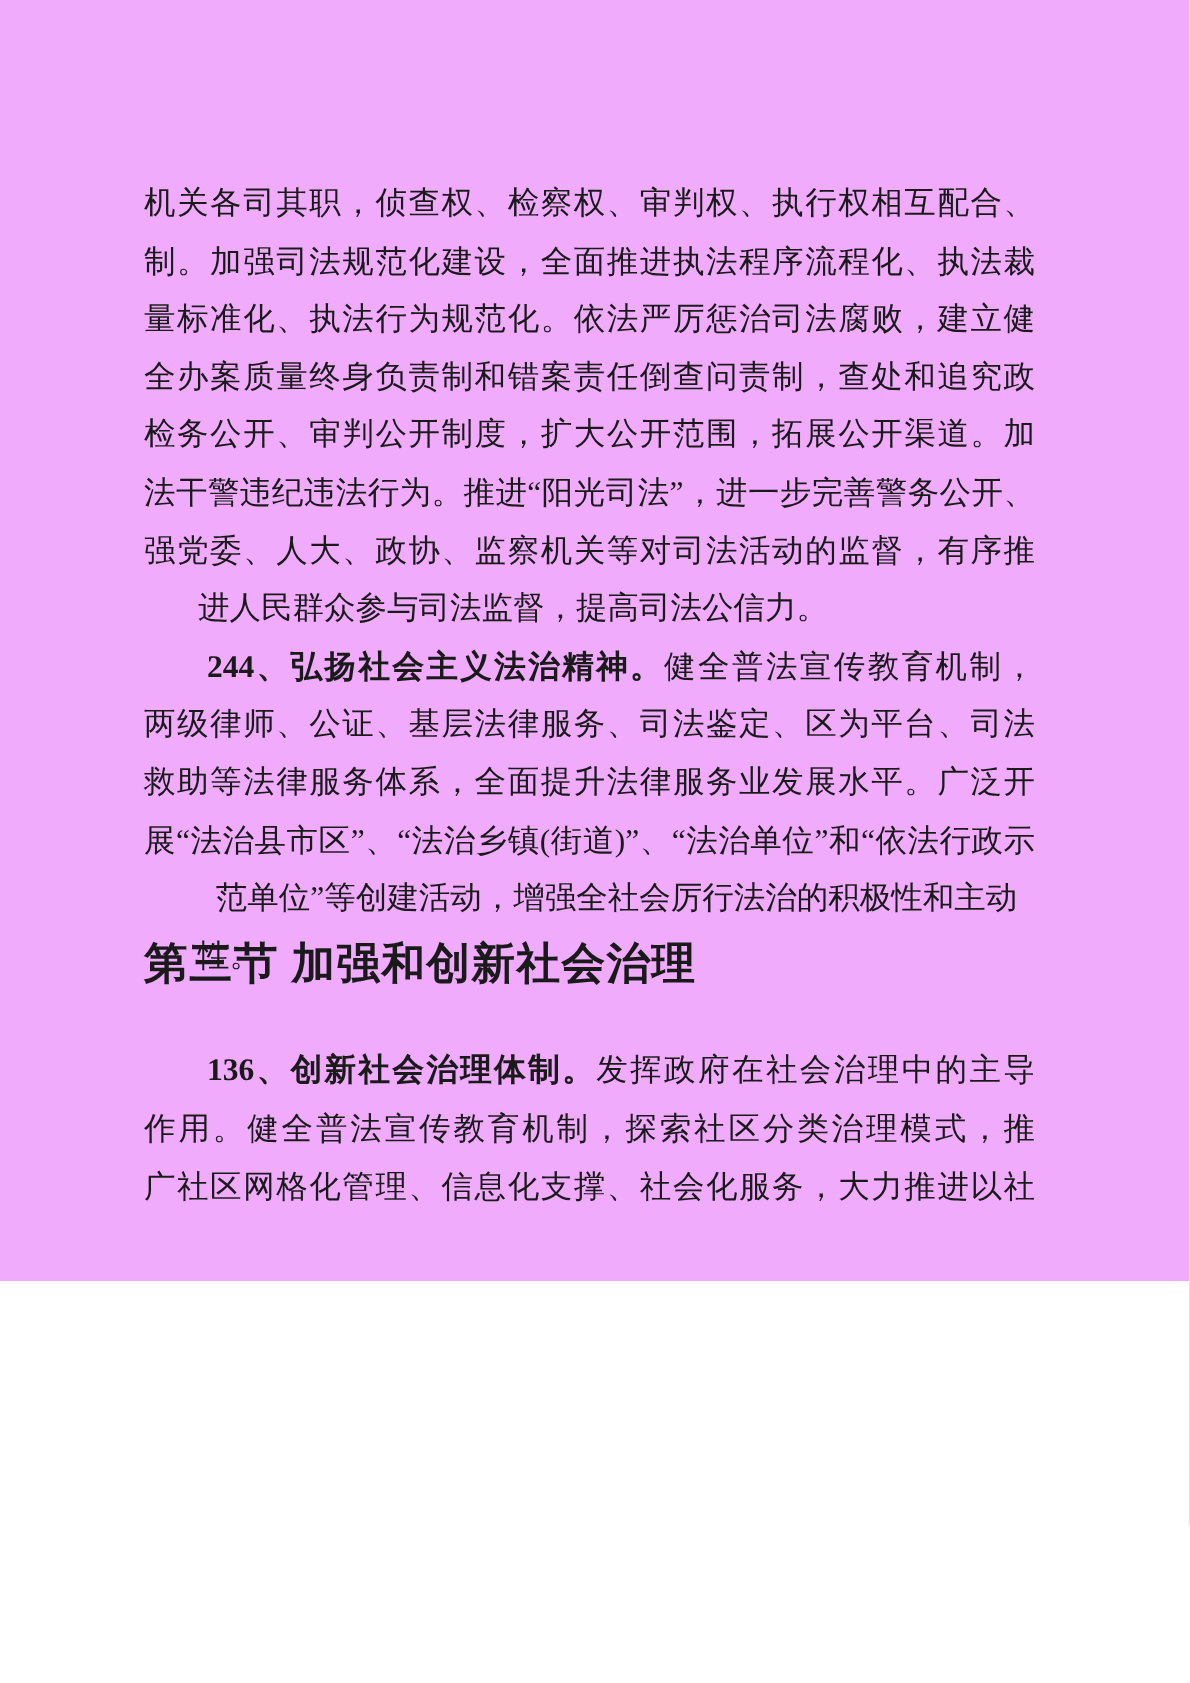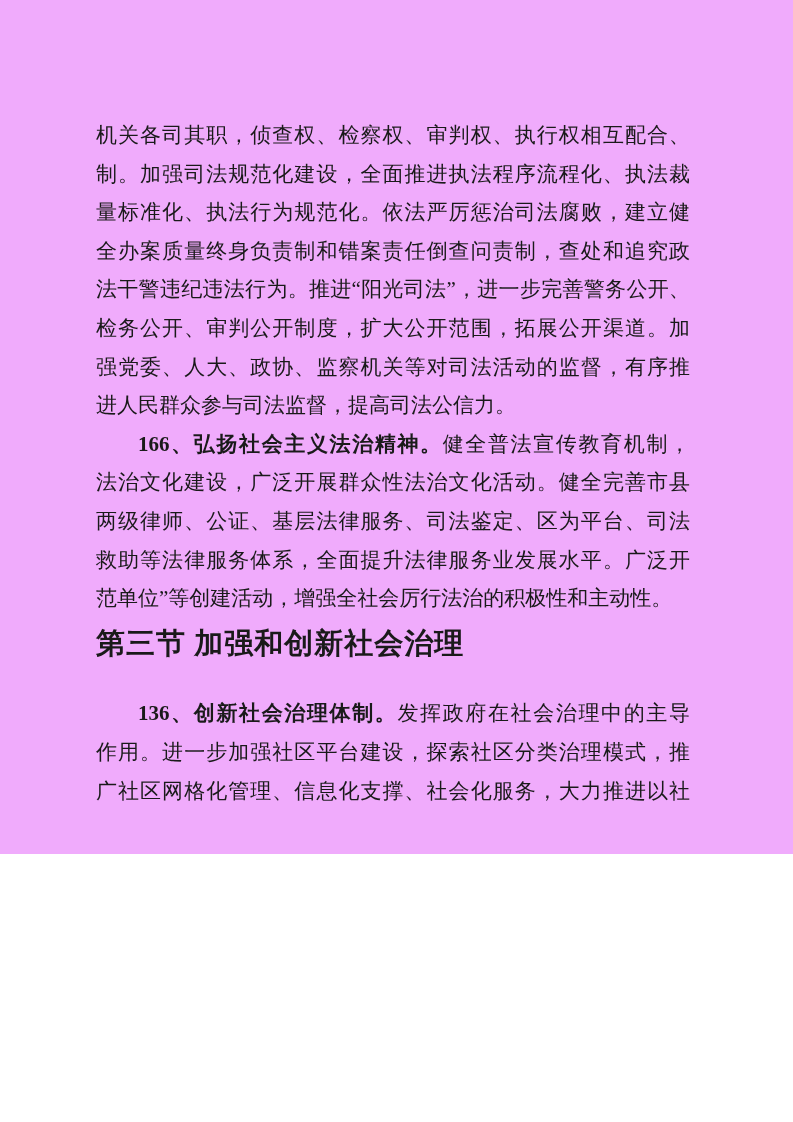--- a/index.html
+++ b/index.html
@@ -25,22 +25,23 @@
   }
   .ln {
     height: 38.6px;
     line-height: 38.6px;
   }
   .j {
     text-align: justify;
     text-align-last: justify;
   }
   .l {
-    text-align: left;
+    text-align: center;
     text-align-last: left;
+    margin-left: 36px;
   }
   .ind {
     padding-left: 42px;
   }
   .b {
     font-weight: 700;
   }
   .section-heading {
     margin: 6px 0 32px 0;
     height: 38.6px;
@@ -64,33 +65,33 @@
 </head>
 <body>
 
 <div class="page">
   <div class="text-block">
 
     <div class="ln j">机关各司其职，侦查权、检察权、审判权、执行权相互配合、</div>
     <div class="ln j">制。加强司法规范化建设，全面推进执法程序流程化、执法裁</div>
     <div class="ln j">量标准化、执法行为规范化。依法严厉惩治司法腐败，建立健</div>
     <div class="ln j">全办案质量终身负责制和错案责任倒查问责制，查处和追究政</div>
+    <div class="ln j">检务公开、审判公开制度，扩大公开范围，拓展公开渠道。加</div>
     <div class="ln j">法干警违纪违法行为。推进“阳光司法”，进一步完善警务公开、</div>
-    <div class="ln j">检务公开、审判公开制度，扩大公开范围，拓展公开渠道。加</div>
     <div class="ln j">强党委、人大、政协、监察机关等对司法活动的监督，有序推</div>
     <div class="ln l">进人民群众参与司法监督，提高司法公信力。</div>
 
-    <div class="ln j ind"><span class="b">166、弘扬社会主义法治精神。</span><span>健全普法宣传教育机制，</span></div>
-    <div class="ln j">法治文化建设，广泛开展群众性法治文化活动。健全完善市县</div>
+    <div class="ln j ind"><span class="b">244、弘扬社会主义法治精神。</span><span>健全普法宣传教育机制，</span></div>
     <div class="ln j">两级律师、公证、基层法律服务、司法鉴定、区为平台、司法</div>
     <div class="ln j">救助等法律服务体系，全面提升法律服务业发展水平。广泛开</div>
+    <div class="ln j">展“法治县市区”、“法治乡镇(街道)”、“法治单位”和“依法行政示</div>
     <div class="ln l">范单位”等创建活动，增强全社会厉行法治的积极性和主动性。</div>
 
     <div class="section-heading">第三节 加强和创新社会治理</div>
 
     <div class="ln j ind"><span class="b">136、创新社会治理体制。</span><span>发挥政府在社会治理中的主导</span></div>
-    <div class="ln j">作用。进一步加强社区平台建设，探索社区分类治理模式，推</div>
+    <div class="ln j">作用。健全普法宣传教育机制，探索社区分类治理模式，推</div>
     <div class="ln j">广社区网格化管理、信息化支撑、社会化服务，大力推进以社</div>
 
   </div>
 
   <div class="page-number">96</div>
 </div>
 
 </body></html>

